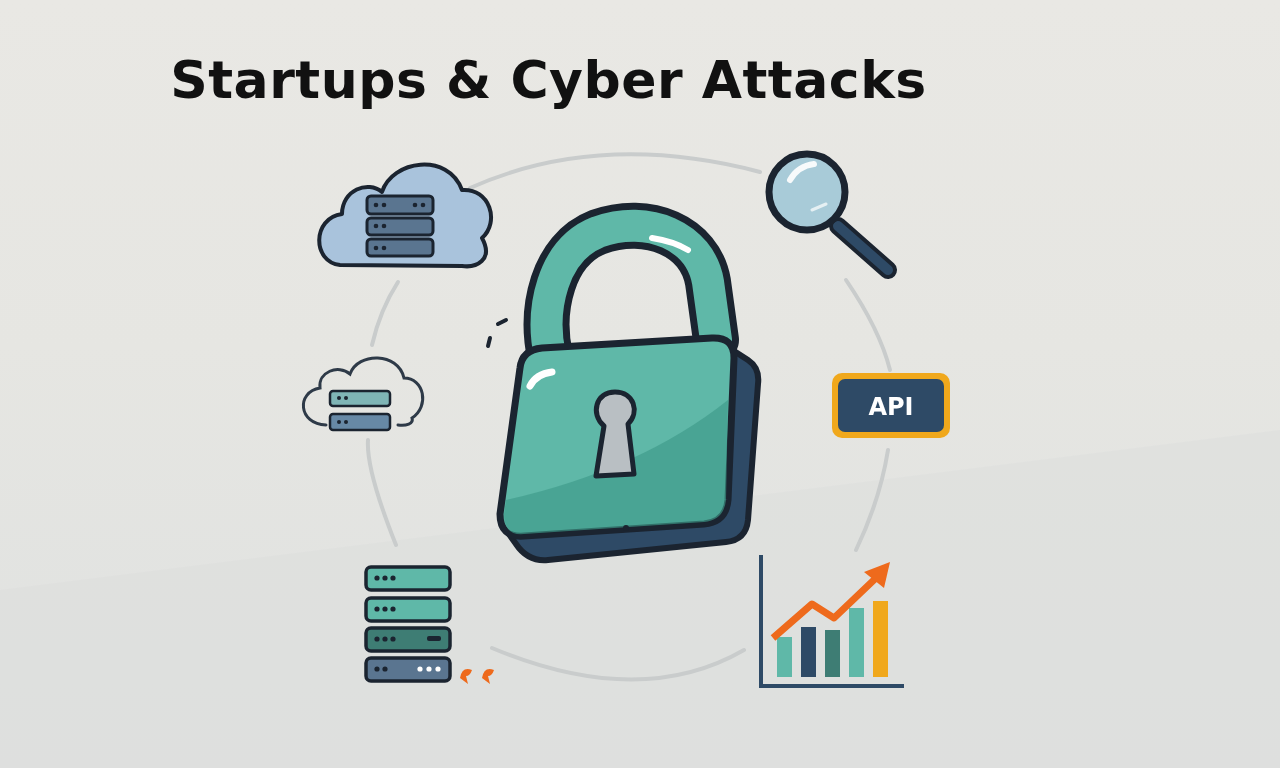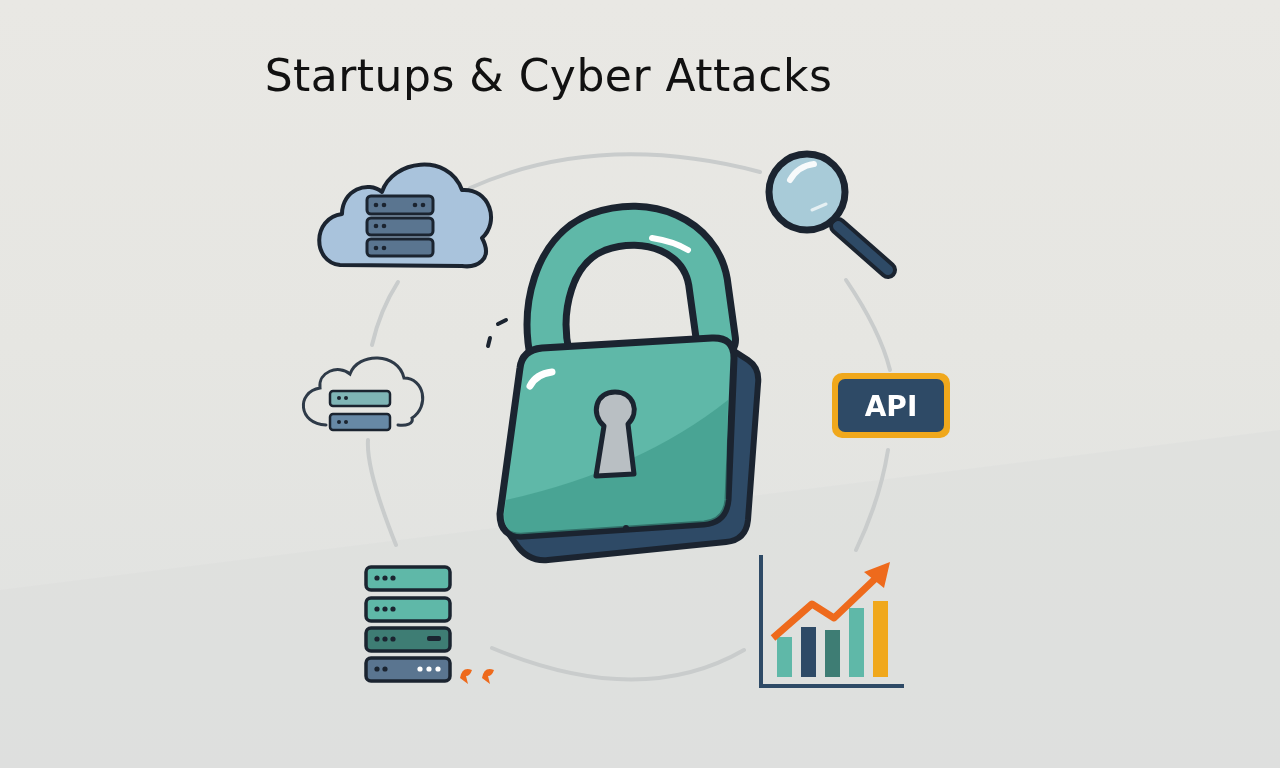--- a/index.html
+++ b/index.html
@@ -1,21 +1,21 @@
 <!DOCTYPE html>
 <html><head>
 <meta charset="utf-8">
 <style>
   html,body{margin:0;padding:0;}
   body{width:1280px;height:768px;overflow:hidden;position:relative;
     background:linear-gradient(180deg,#e9e8e4 0%,#e6e6e2 45%,#dfe1e0 100%);
     font-family:"Liberation Sans",sans-serif;}
   .bg-band{position:absolute;left:0;top:0;width:1280px;height:768px;}
   .title{position:absolute;left:0;width:1121px;top:50px;text-align:center;
-    font-weight:normal;font-size:44px;letter-spacing:0.5px;color:#111;
+    font-weight:bold;font-size:52px;letter-spacing:0.5px;color:#111;
     font-family:"DejaVu Sans","Liberation Sans",sans-serif;}
   .title span{display:inline-block;transform:translateX(-12px);}
   .art{position:absolute;left:0;top:0;}
 </style>
 </head>
 <body>
 
 <svg class="bg-band" width="1280" height="768" viewBox="0 0 1280 768">
   <polygon points="0,590 1280,430 1280,768 0,768" fill="#dcdedd" opacity="0.55"></polygon>
 </svg>
@@ -135,13 +135,13 @@
     <path d="M773,638 L812,604 L834,618 L876,578" fill="none" stroke="#ee6a1c" stroke-width="7" stroke-linejoin="round"></path>
     <polygon points="864,572 890,562 884,588" fill="#ee6a1c"></polygon>
   </g>
 
   <g>
     <rect x="832" y="373" width="118" height="65" rx="10" fill="#f0a81c"></rect>
     <rect x="838" y="379" width="106" height="53" rx="7" fill="#2e4a66"></rect>
   </g>
 </svg>
 
-<div style="position:absolute;left:838px;top:382px;width:106px;height:50px;line-height:50px;text-align:center;color:#fff;font-weight:bold;font-size:28px;font-family:'DejaVu Sans','Liberation Sans',sans-serif;">API</div>
+<div style="position:absolute;left:838px;top:382px;width:106px;height:50px;line-height:50px;text-align:center;color:#fff;font-weight:bold;font-size:24px;font-family:'DejaVu Sans','Liberation Sans',sans-serif;">API</div>
 
 </body></html>

